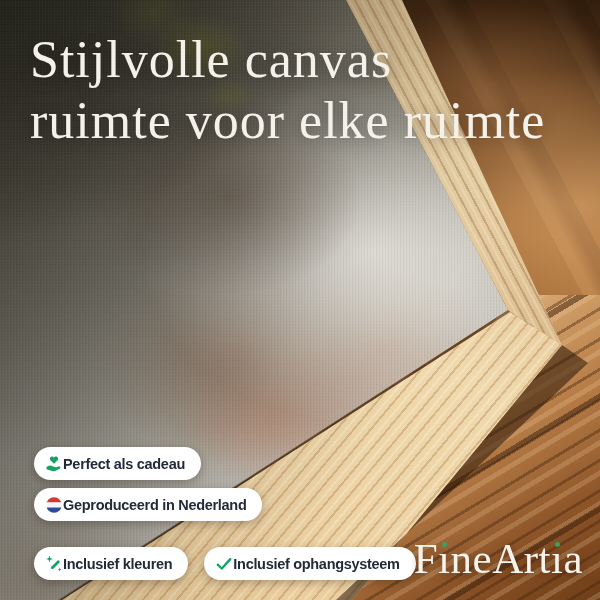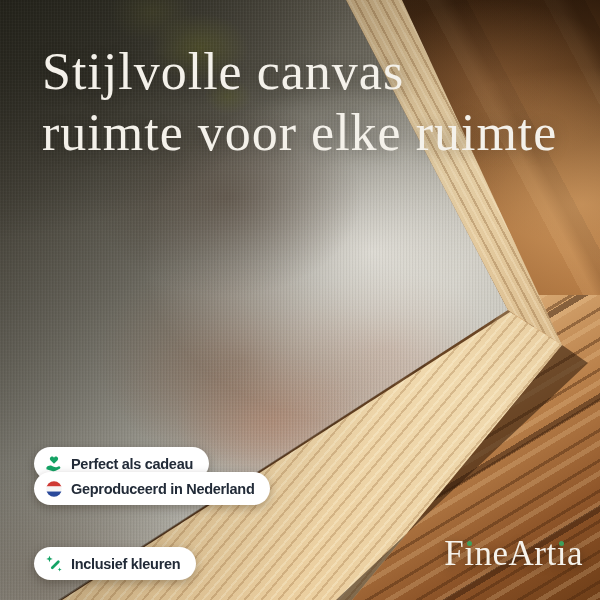--- a/index.html
+++ b/index.html
@@ -97,37 +97,37 @@
   .headline{
     position:absolute;left:30px;top:29px;
     font-family:"Liberation Serif",serif;font-weight:400;
     font-size:52px;line-height:61px;letter-spacing:1px;
     color:#f4f1ea;text-shadow:0 2px 16px rgba(0,0,0,.30);
     white-space:nowrap;
   }
 
   
   .badge-row{position:absolute;left:34px;display:flex;gap:16px;}
-  .row1{top:447px}.row2{top:472px}.row3{top:547px}
+  .row1{top:447px}.row2{top:488px}.row3{top:547px}
   .badge{
     height:33px;border-radius:17px;background:#ffffff;
-    display:inline-flex;align-items:center;gap:8px;
+    display:inline-flex;align-items:center;gap:0;
     padding:0 16px 0 11px;
     box-shadow:0 3px 10px rgba(25,15,5,.28);
     font-weight:700;font-size:14.5px;letter-spacing:-0.3px;
     color:#222b38;white-space:nowrap;
   }
   .badge-icon{display:inline-flex;width:18px;height:18px;}
   .badge-icon svg{width:18px;height:18px;}
 
   
   .logo{
     position:absolute;top:534px;right:17px;
     font-family:"Liberation Serif",serif;font-weight:400;
-    font-size:35px;letter-spacing:.5px;color:#f6f3ec;
+    font-size:43px;letter-spacing:.5px;color:#f6f3ec;
     text-shadow:0 2px 10px rgba(0,0,0,.35);
     white-space:nowrap;
   }
   .logo-i{position:relative;}
   .logo-i::before{
     content:'';position:absolute;left:50%;top:7px;width:5px;height:5px;
     margin-left:-2.5px;border-radius:50%;background:#3f9f5c;
   }
 </style>
 </head>
@@ -138,21 +138,21 @@
   <div class="layer bg-table"></div>
   <div class="layer bg-planks"></div>
   <div class="layer canvas-art"></div>
   <div class="layer canvas-weave"></div>
   <div class="layer canvas-gap"></div>
   <div class="layer frame-right"></div>
   <div class="layer frame-bottom"></div>
   <div class="layer rail-shadow"></div>
   <div class="layer shade-overlay"></div>
 
-  <h1 class="headline" style="margin:12px;font-weight:400;">
+  <h1 class="headline" style="margin:0;font-weight:400;">
     <div>Stijlvolle canvas</div>
     <div>ruimte voor elke ruimte</div>
   </h1>
 
   <div>
     <div class="badge-row row1">
         <div class="badge">
           <span class="badge-icon">
             <svg viewBox="0 0 20 20">
               <path fill="#15A365" d="M10 3.1C9.4 1.8 7.9 1.3 6.7 2 5.3 2.7 5 4.5 6 5.7L10 9.6l4-3.9c1-1.2.7-3-.7-3.7-1.2-.7-2.7-.2-3.3 1.1z"></path>
@@ -185,18 +185,26 @@
         <div class="badge">
           <span class="badge-icon">
             <svg viewBox="0 0 20 20">
               <rect x="10" y="4.6" width="3" height="12.5" rx="1.5" fill="#15A365" transform="rotate(45 11.5 10.8)"></rect>
               <path fill="#15A365" d="M5 .8 6 3.4l2.6 1L6 5.4 5 8 4 5.4 1.4 4.4 4 3.4z"></path>
               <path fill="#15A365" transform="translate(13.2 13.4) scale(0.62)" d="M5 .8 6 3.4l2.6 1L6 5.4 5 8 4 5.4 1.4 4.4 4 3.4z"></path>
             </svg>
           </span>
           <span>Inclusief kleuren</span>
         </div>
+        <div class="badge">
+          <span class="badge-icon">
+            <svg viewBox="0 0 20 20">
+              <path d="M3 10.8 7.6 15 17 4.6" fill="none" stroke="#15A365" stroke-width="2.6" stroke-linecap="round" stroke-linejoin="round"></path>
+            </svg>
+          </span>
+          <span>Inclusief ophangsysteem</span>
+        </div>
       </div>
   </div>
 
   <div class="logo">F<span class="logo-i">ı</span>neArt<span class="logo-i">ı</span>a</div>
 
 </div>
 
 </body></html>

